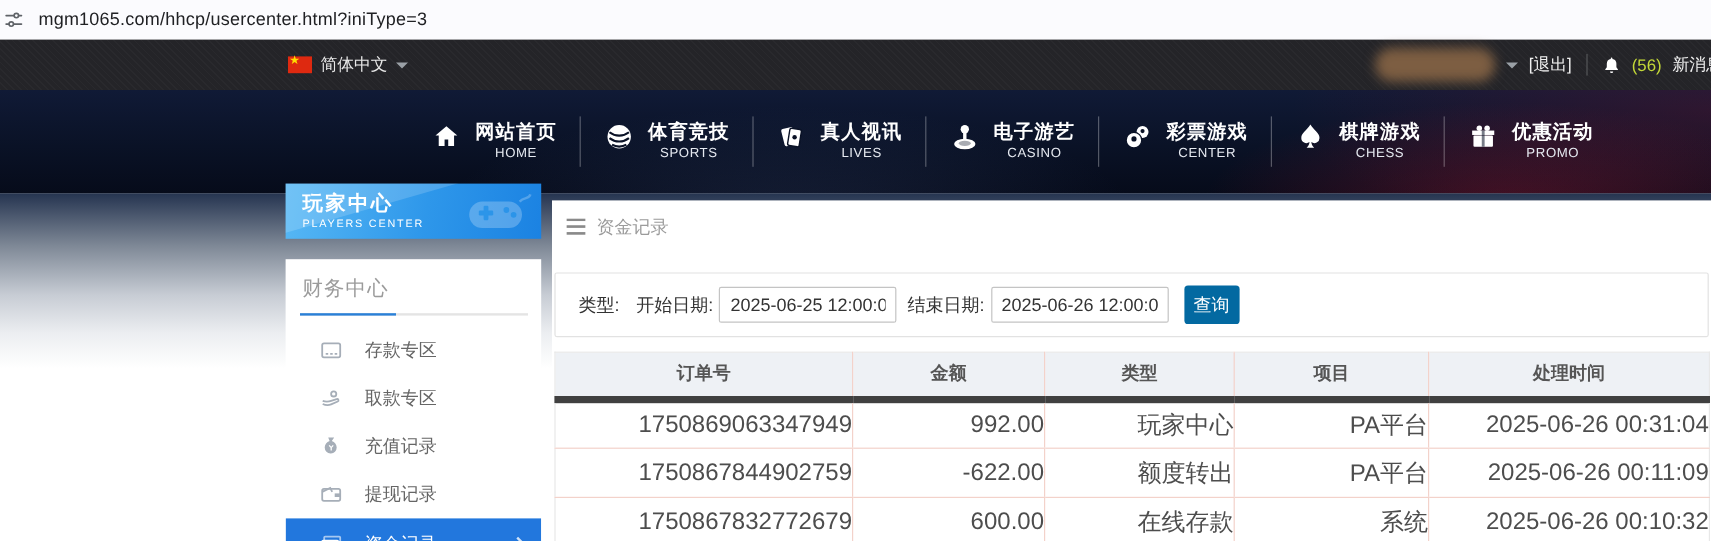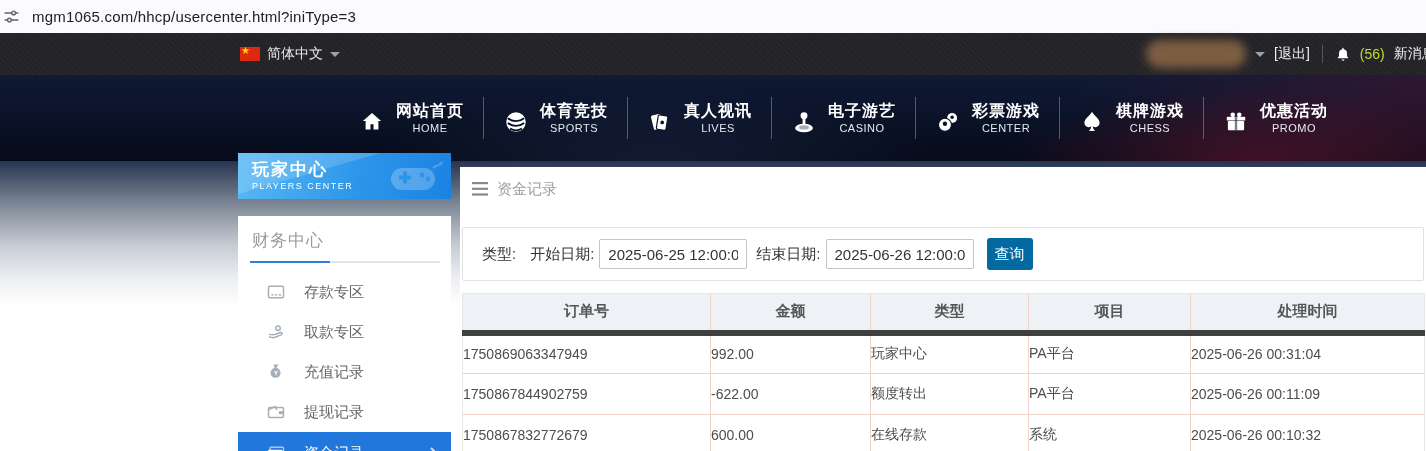--- a/index.html
+++ b/index.html
@@ -47,21 +47,21 @@
   
   .main-nav {
     position:absolute; left:0; top:75px; width:100%; height:86px;
     background:
       radial-gradient(360px 120px at 88% 110%, rgba(150,25,50,0.40), transparent 70%),
       radial-gradient(500px 160px at 100% 20%, rgba(120,20,45,0.30), transparent 70%),
       radial-gradient(420px 140px at 46% 130%, rgba(70,90,140,0.25), transparent 70%),
       linear-gradient(180deg,#101a36 0%,#0a1226 55%,#060b1a 100%);
   }
   .nav-items { position:absolute; left:340px; top:0; height:100%; display:flex; align-items:center; }
-  .nav-item { display:flex; align-items:flex-end; gap:11px; padding:0 19px; cursor:pointer; }
+  .nav-item { display:flex; align-items:flex-start; gap:11px; padding:0 19px; cursor:pointer; }
   .nav-item .nav-icon { color:#fff; }
   .nav-text { text-align:center; }
   .nav-zh { font-size:16px; font-weight:700; color:#ffffff; letter-spacing:1px; line-height:20px; }
   .nav-en { font-size:11px; color:#e6eaf1; letter-spacing:.5px; line-height:14px; }
   .nav-div { width:1px; height:42px; background:rgba(255,255,255,0.30); }
 
   
   .sidebar-header {
     position:absolute; left:238px; top:153px; width:213px; height:46px;
     background:linear-gradient(100deg,#57b8f5 0%,#2e97ea 55%,#1b82e2 100%);
@@ -113,21 +113,21 @@
     font-family:"Liberation Sans","DejaVu Sans",sans-serif;
   }
 
   
   .records-table { margin:12px 2px 0 2px; width:962px; border-collapse:collapse; table-layout:fixed; border:1px solid #e8e8e8; }
   .records-table th {
     height:39px; background:#eef1f5; color:#555; font-size:15px; font-weight:700;
     border-left:1px solid #f3d2ca; border-bottom:6px solid #404040; text-align:center;
   }
   .records-table td {
-    height:41px; color:#4d4d4d; font-size:14px; text-align:left;
+    height:41px; color:#4d4d4d; font-size:20px; text-align:right;
     border-left:1px solid #f3d2ca; border-bottom:1px solid #f3d2ca; background:#fff;
   }
   .records-table th:first-child, .records-table td:first-child { border-left:none; }
   .col-order { width:248px; } .col-amount { width:160px; } .col-type { width:158px; } .col-item { width:162px; } .col-time { width:234px; }
 </style>
 </head>
 <body>
 
 <div class="bg-band"></div>
 

